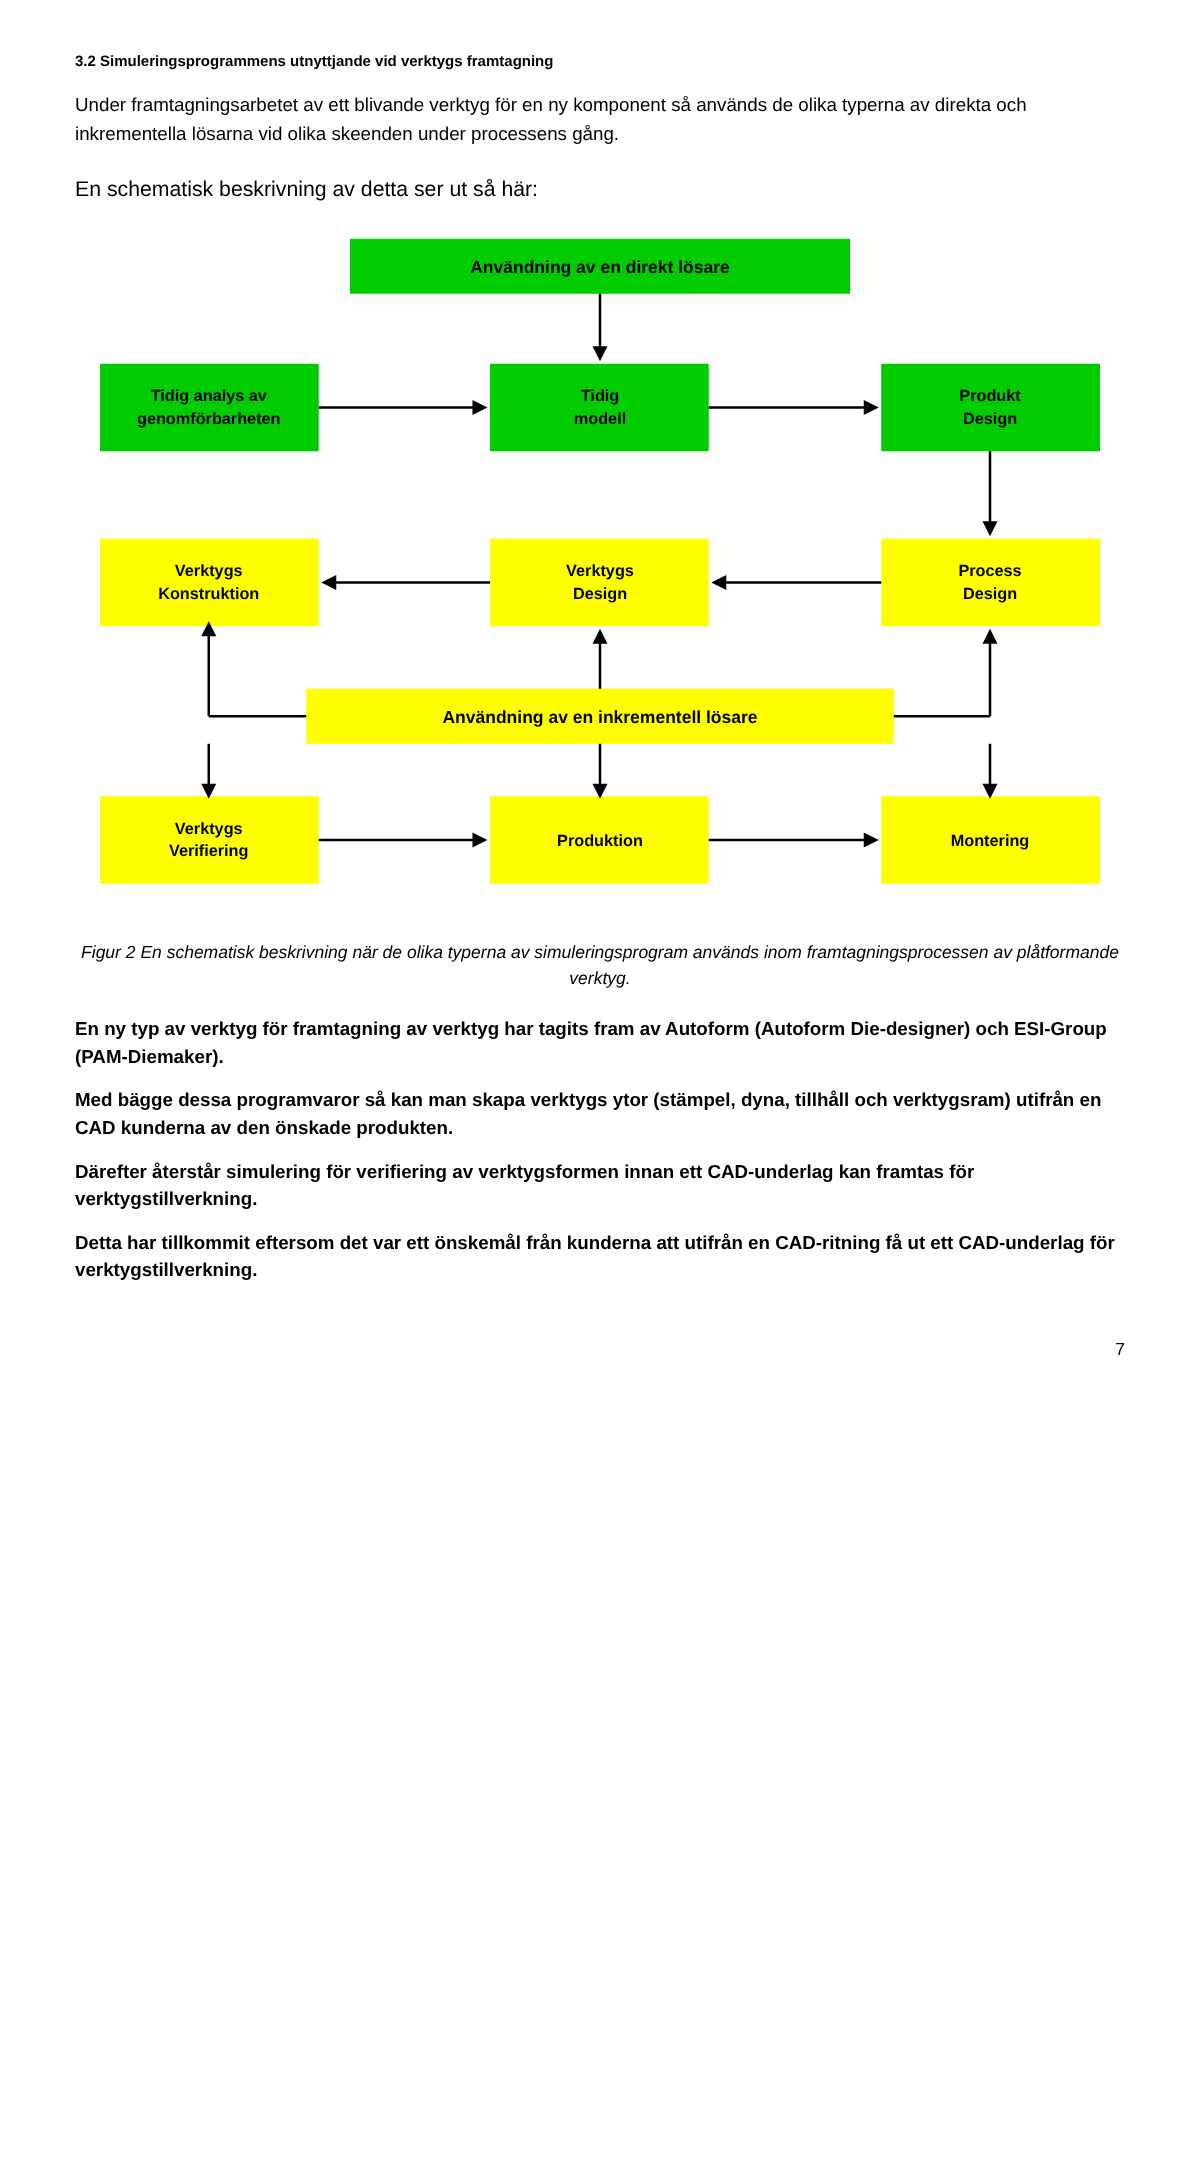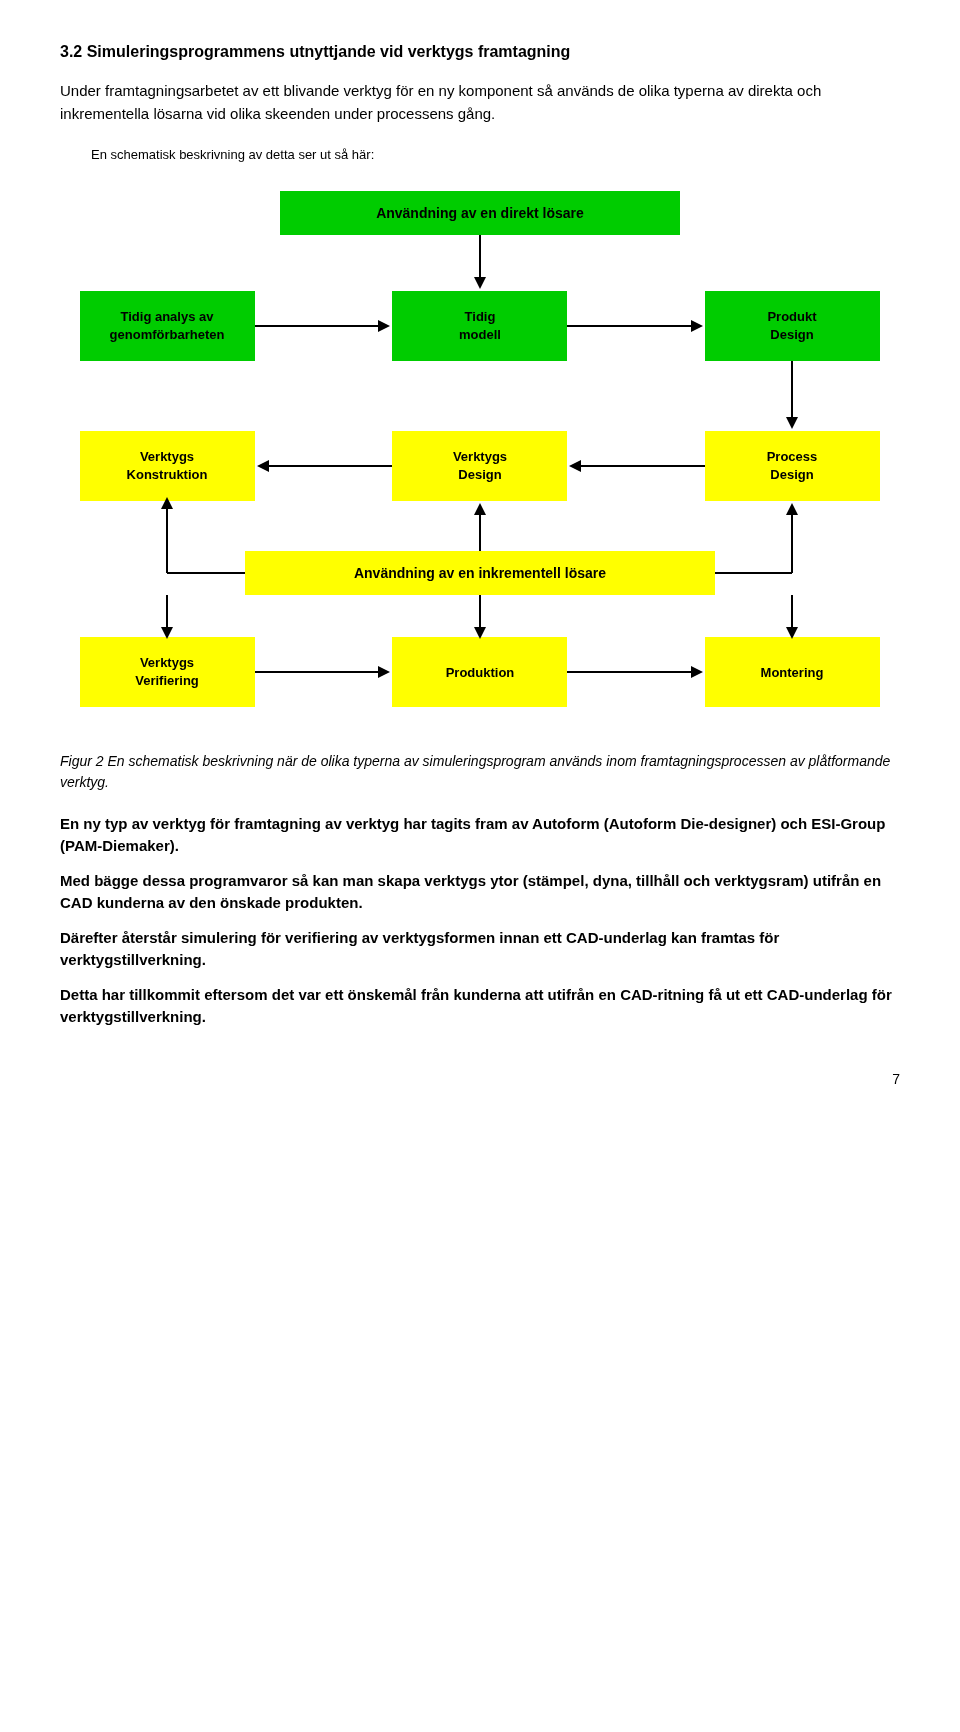--- a/index.html
+++ b/index.html
@@ -7,38 +7,38 @@
       font-family: Arial, Helvetica, sans-serif;
       background: #fff;
       color: #000;
       width: 960px;
       min-height: 1732px;
       padding: 40px 60px;
       font-size: 15px;
       line-height: 1.5;
     }
     h2 {
-      font-size: 16px;
+      font-size: 12px;
       font-weight: bold;
       margin-bottom: 16px;
     }
     .intro-text {
       margin-bottom: 20px;
       font-size: 15px;
     }
     .schema-label {
-      font-size: 13px;
+      font-size: 17px;
       margin-bottom: 16px;
-      margin-left: 31px;
     }
 
     .caption {
       font-size: 14px;
       font-style: italic;
       margin: 10px 0 20px 0;
+      text-align: center;
     }
 
     .body-text {
       font-size: 15px;
       margin-bottom: 12px;
       font-weight: bold;
     }
 
     .page-number {
       text-align: right;

